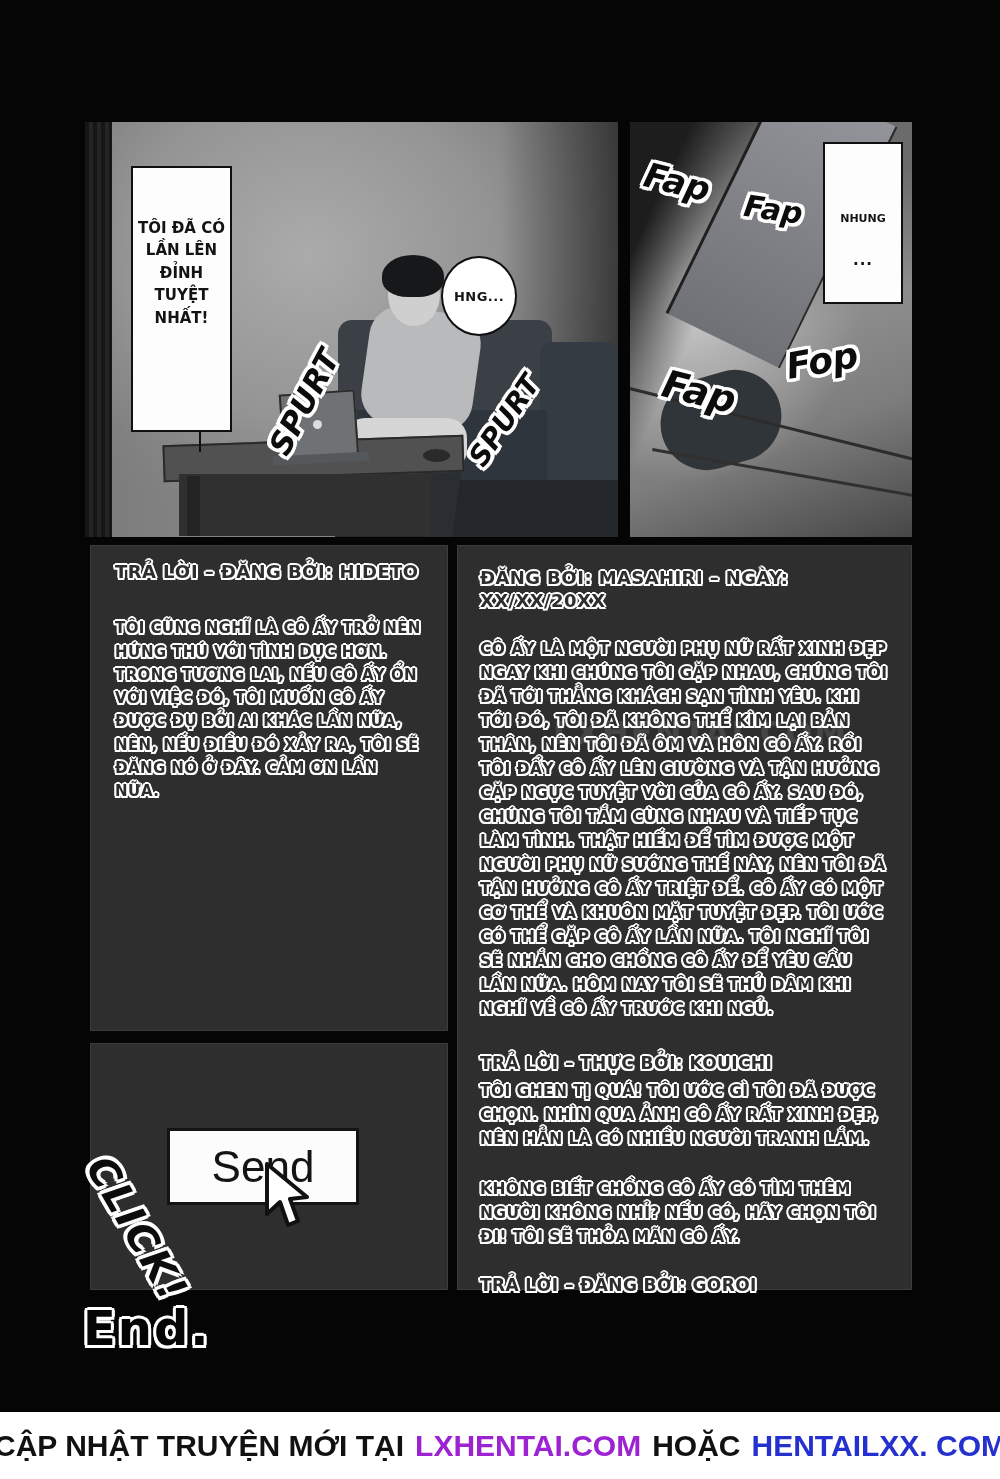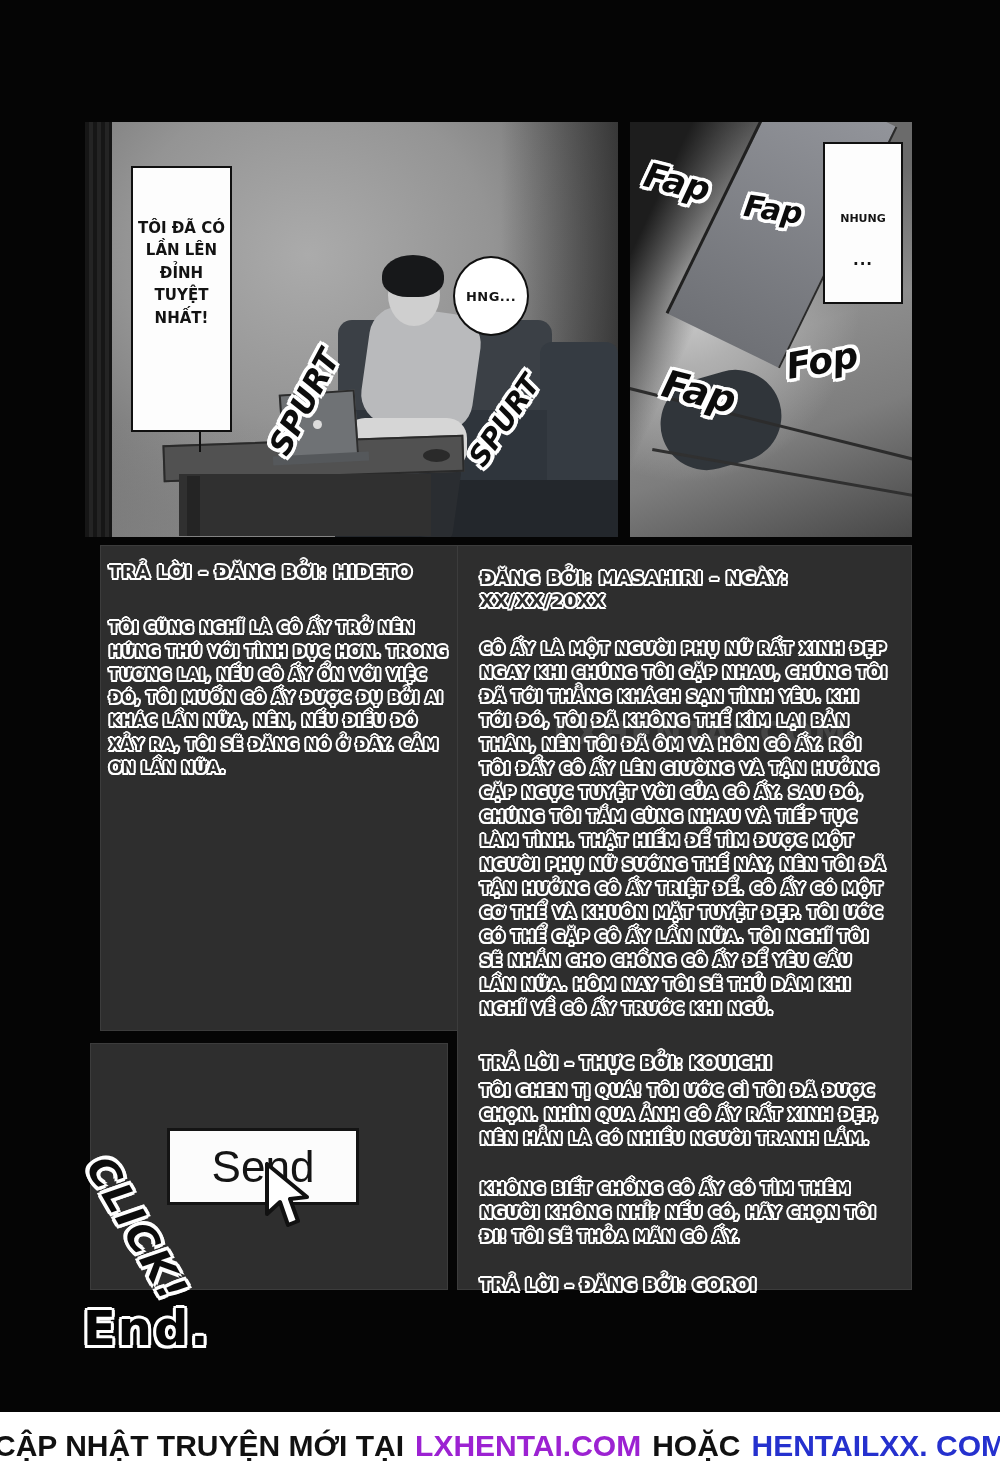--- a/index.html
+++ b/index.html
@@ -44,21 +44,21 @@
   }
   #speech-left{left:46px;top:44px;width:97px;height:262px;}
   #speech-left .speech-text{
     font-size:15px;line-height:1.5;font-weight:bold;color:#131313;
     padding:0 4px;margin-top:-52px;
   }
   #speech-left::after{
     content:"";position:absolute;left:66px;bottom:-22px;width:2px;height:22px;background:#101010;
   }
   #bubble-hng{
-    position:absolute;left:368px;top:134px;width:72px;height:76px;background:#fff;
+    position:absolute;left:356px;top:134px;width:72px;height:76px;background:#fff;
     border:2px solid #101010;border-radius:50%;z-index:5;
     display:flex;align-items:center;justify-content:center;
     font-size:13px;font-weight:bold;color:#161616;letter-spacing:.5px;
   }
   
   .couch-back{left:253px;top:198px;width:214px;height:112px;background:#3b4046;border-radius:14px;}
   .couch-arm{left:455px;top:220px;width:78px;height:196px;background:#353b42;border-radius:12px;}
   .couch-seat{left:250px;top:288px;width:212px;height:86px;background:#2f353c;}
   .couch-base{left:250px;top:358px;width:283px;height:57px;background:#23272c;}
   .person-torso{left:280px;top:188px;width:112px;height:118px;background:#b9babc;border-radius:30px;transform:rotate(8deg);}
@@ -93,21 +93,21 @@
   #sfx-fap-1{left:14px;top:40px;font-size:34px;transform:rotate(14deg);}
   #sfx-fap-2{left:114px;top:70px;font-size:30px;transform:rotate(8deg);}
   #sfx-fop{left:156px;top:218px;font-size:36px;transform:rotate(-10deg);}
   #sfx-fap-3{left:32px;top:248px;font-size:38px;transform:rotate(14deg);}
 
   
   .forum{
     position:absolute;background:#2e2e2e;border:1px solid #3c3c3c;box-sizing:border-box;
     font-family:"DejaVu Sans",sans-serif;
   }
-  #forum-left{left:90px;top:545px;width:358px;height:486px;padding:14px 8px;margin-left:10px;}
+  #forum-left{left:90px;top:545px;width:358px;height:486px;padding:14px 24px;}
   #forum-right{left:457px;top:545px;width:455px;height:745px;padding:20px 22px;}
   .forum .hdr{font-size:18px;line-height:1.3;margin:0 0 34px 0;}
   .forum p{font-size:15px;line-height:1.55;margin:0;}
   #forum-left p{margin-bottom:26px;}
   #forum-right .hdr{margin-bottom:24px;font-size:18px;}
   #forum-right p{font-size:15.5px;}
   #forum-right .post{margin-bottom:32px;}
   #forum-right .sub-hdr{font-size:17px;margin:0 0 6px 0;}
   #forum-right .reply-p{margin-bottom:26px;}
   .watermark{

